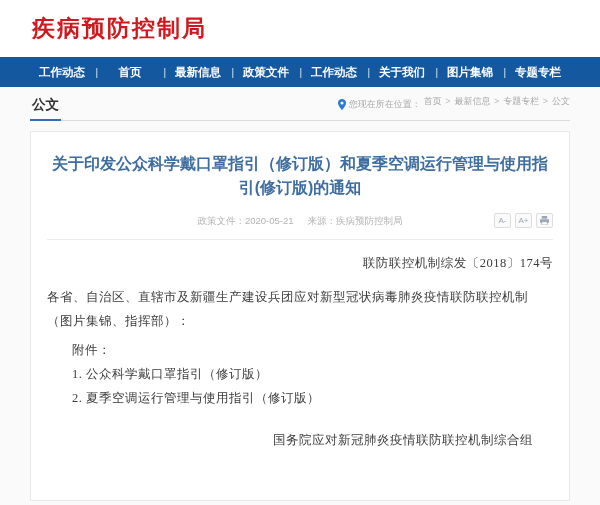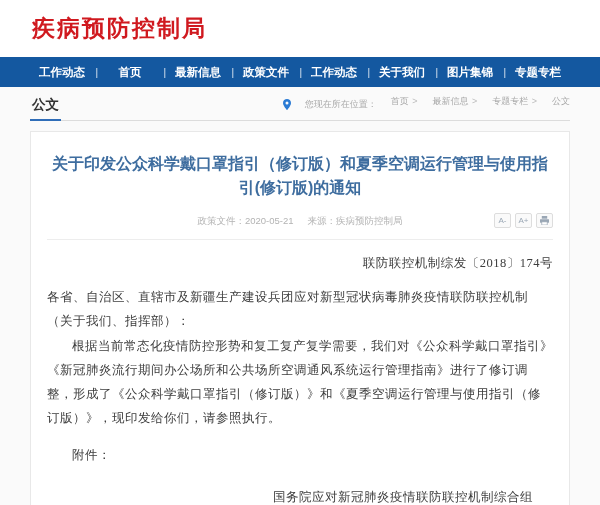--- a/index.html
+++ b/index.html
@@ -14,21 +14,21 @@
   .main-nav { height: 30px; background: #1458a0; }
   .nav-list { list-style: none; display: flex; height: 100%; padding: 0 28px; }
   .nav-item { flex: 1; position: relative; display: flex; align-items: center; justify-content: center; }
   .nav-link { color: #fff; font-size: 11.5px; font-weight: bold; text-decoration: none; cursor: pointer; white-space: nowrap; }
   .nav-sep { position: absolute; right: -2px; color: rgba(255,255,255,0.85); font-size: 10px; }
   .nav-item:last-child .nav-sep { display: none; }
 
   
   .crumb-row { margin: 8px 30px 9px; display: flex; justify-content: space-between; align-items: flex-end; border-bottom: 1px solid #dcdcdc; }
   .section-title { font-size: 13.5px; font-weight: bold; color: #333; padding: 0 2px 5px; border-bottom: 2px solid #2f6db8; margin-bottom: -1px; }
-  .crumbs { display: flex; align-items: center; gap: 14px; font-size: 9px; color: #a9a9a9; padding-bottom: 6px; }
+  .crumbs { display: flex; align-items: center; gap: 3px; font-size: 9px; color: #a9a9a9; padding-bottom: 6px; }
   .crumb-link { color: #a9a9a9; text-decoration: none; cursor: pointer; }
   .crumb-sep { color: #bbb; margin: 0 1px; }
   .crumb-seg:last-child .crumb-sep { display: none; }
   .pin { width: 8px; height: 11px; flex: none; }
 
   
   .content-box { margin: 10px 30px 0; background: #fff; border: 1px solid #e8e8e8; padding: 16px 16px 20px; min-height: 370px; }
   .article-title { text-align: center; color: #3e6d9f; font-size: 16px; font-weight: bold; line-height: 1.5; margin: 4px 0 12px; }
   .meta-row { position: relative; text-align: center; font-size: 9.5px; color: #b3b3b3; height: 17px; line-height: 17px; }
   .meta-gap { display: inline-block; width: 14px; }
@@ -146,23 +146,28 @@
           <rect x="2" y="6.5" width="6" height="3.5" fill="#fff" stroke="#9aa7b5" stroke-width="0.8"></rect>
         </svg>
       </button>
     </span>
   </div>
 
   <div class="divider"></div>
 
   <article class="doc">
     <p class="doc-number">联防联控机制综发〔2018〕174号</p>
-    <p class="doc-salutation">各省、自治区、直辖市及新疆生产建设兵团应对新型冠状病毒肺炎疫情联防联控机制（关于我们、指挥部）：</p>
-    <p class="doc-body">根据当前常态化疫情防控形势和复工复产复学需要，我们对《公众科学戴口罩指引》《新冠肺炎流行期间办公场所和公共场所空调通风系统运行管理指南》进行了修订调整，形成了《公众科学戴口罩指引（修订版）》和《夏季空调运行管理与使用指引（修订版）》，现印发给你们，请参照执行。</p>
+    <p class="doc-salutation">各省、自治区、直辖市及新疆生产建设兵团应对新型冠状病毒肺炎疫情联防联控机制（图片集锦、指挥部）：</p>
 
     <div class="attachments">
       <span class="att-label">附件：</span>
+      <ul class="att-list">
+
+          <li class="att-item">1. 公众科学戴口罩指引（修订版）</li>
+
+          <li class="att-item">2. 夏季空调运行管理与使用指引（修订版）</li>
+        </ul>
     </div>
 
     <p class="doc-issuer">国务院应对新冠肺炎疫情联防联控机制综合组</p>
 
   </article>
 </main>
 
 </body></html>

